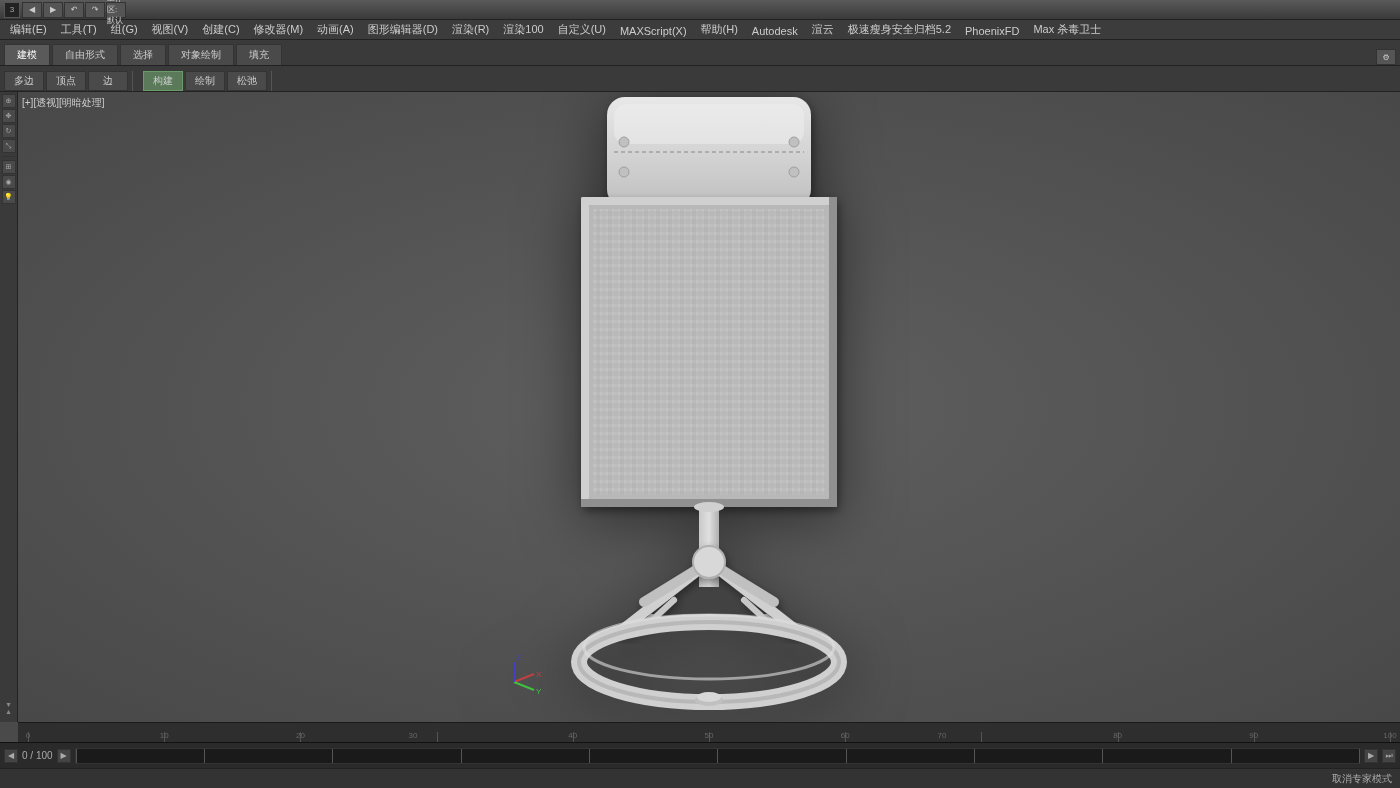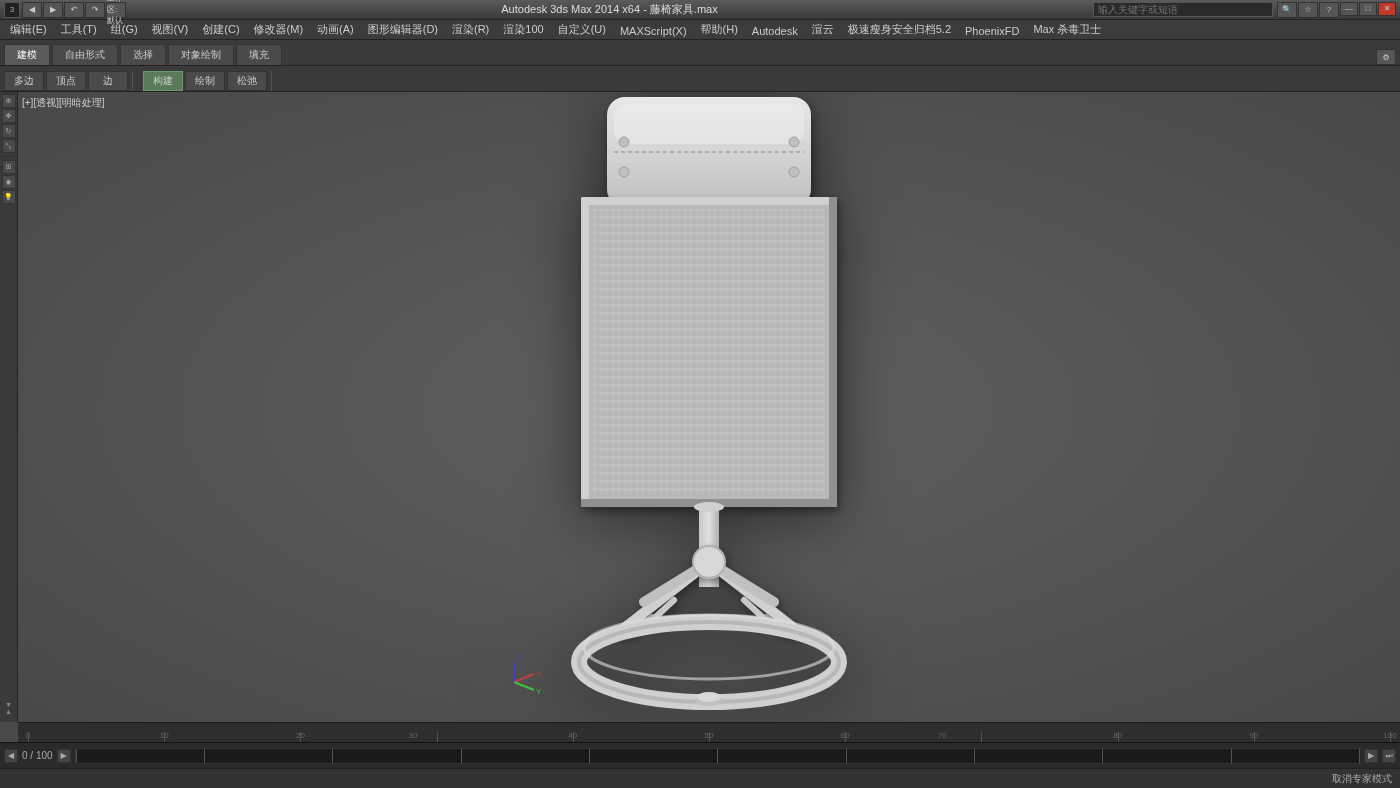--- a/index.html
+++ b/index.html
@@ -247,32 +247,20 @@
 
 <div id="title-bar">
   <div id="title-bar-left">
     <div class="logo">3</div>
     <div id="title-bar-icons">
       <div class="tb-icon">◀</div>
       <div class="tb-icon">▶</div>
       <div class="tb-icon">↶</div>
       <div class="tb-icon">↷</div>
       <div class="tb-icon">工作区: 默认</div>
-    </div>
-  </div>
-  <div id="title-bar-title">Autodesk 3ds Max  2014 x64 - 藤椅家具.max</div>
-  <div style="display:flex;align-items:center;gap:4px;">
-    <input id="title-bar-search" class="" type="text" style="background: rgb(42, 42, 42); border: 1px solid rgb(85, 85, 85); color: rgb(204, 204, 204); padding: 1px 4px; font-size: 10px; width: 180px;" placeholder="输入关键字或短语">
-    <div style="display:flex;gap:1px;">
-      <div class="tb-icon">🔍</div>
-      <div class="tb-icon">☆</div>
-      <div class="tb-icon">?</div>
-      <div class="win-btn">—</div>
-      <div class="win-btn">□</div>
-      <div class="win-btn close">✕</div>
     </div>
   </div>
 </div>
 
 <div id="menu-bar">
     <div class="menu-item">编辑(E)</div>
     <div class="menu-item">工具(T)</div>
     <div class="menu-item">组(G)</div>
     <div class="menu-item">视图(V)</div>
     <div class="menu-item">创建(C)</div>

